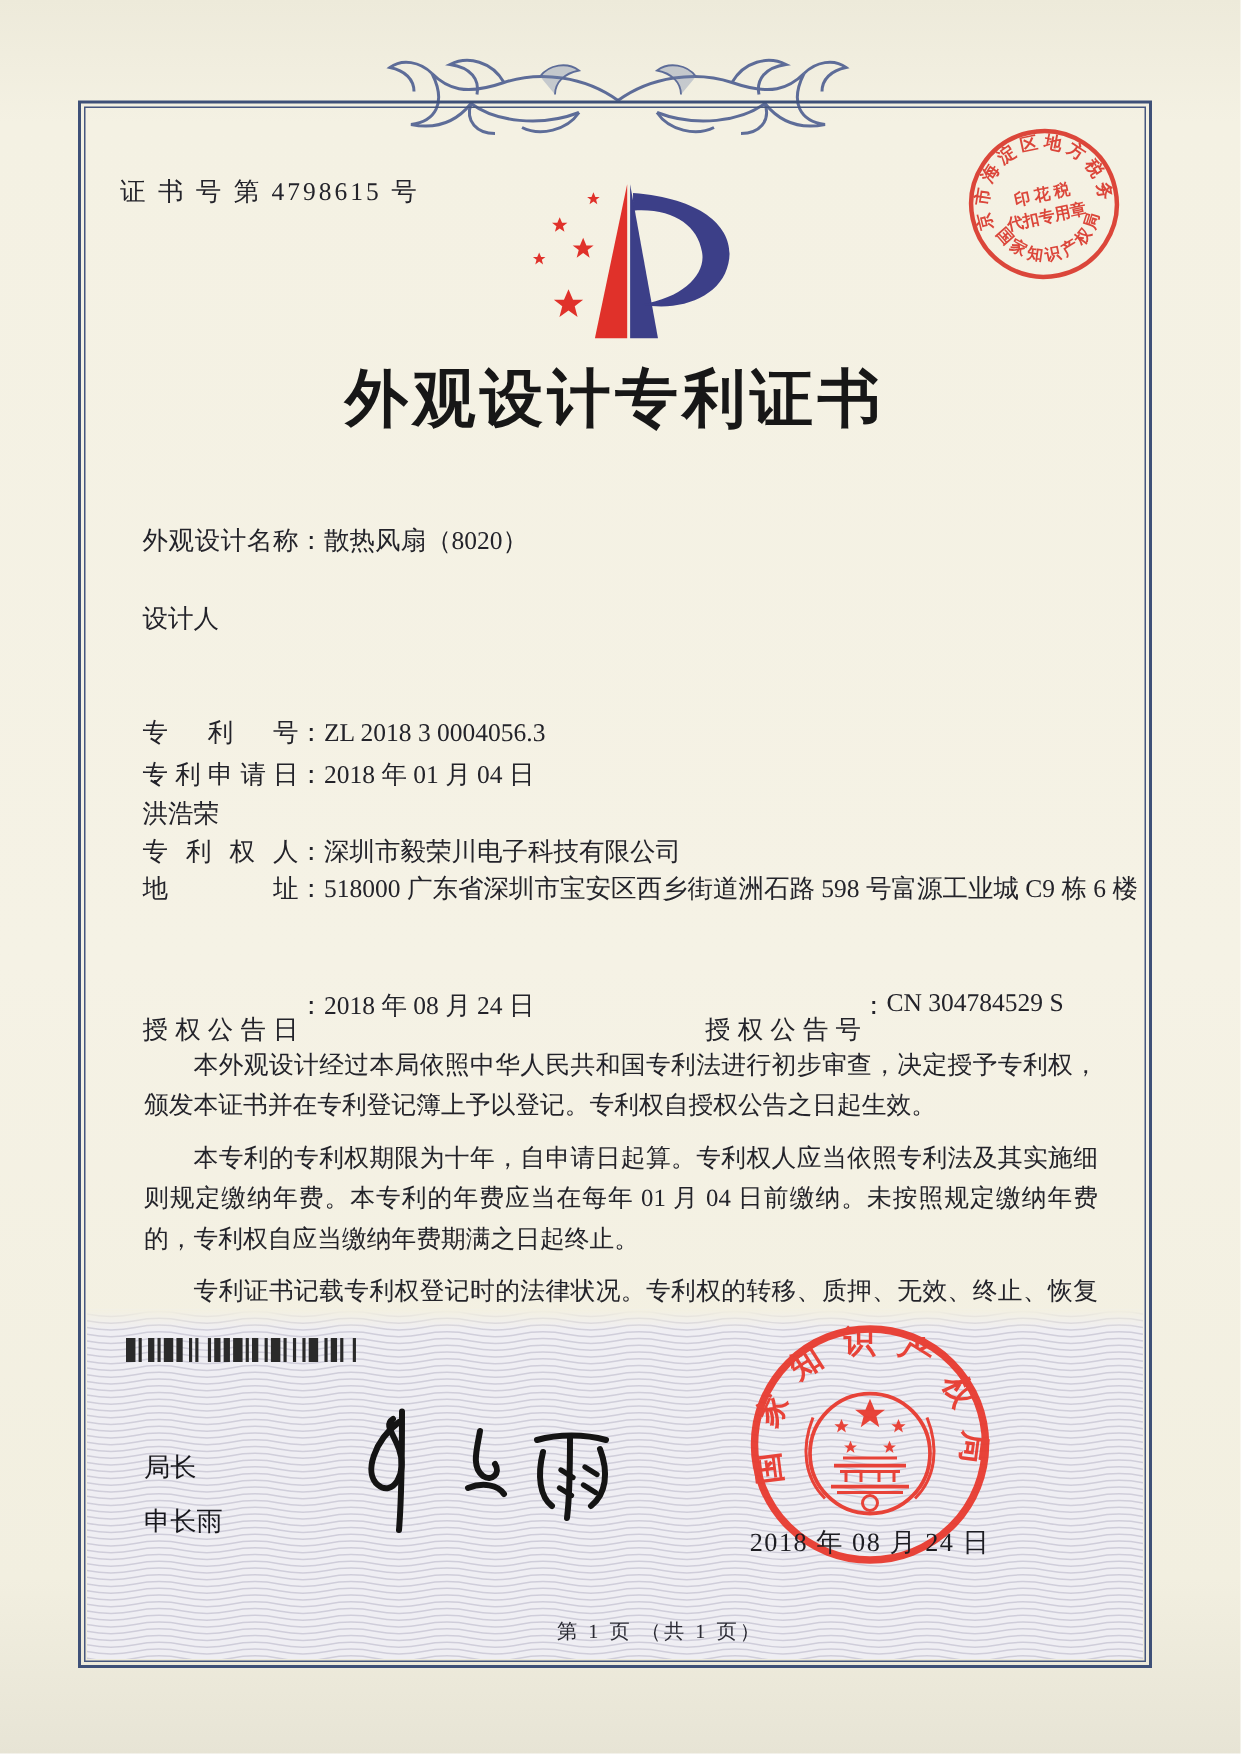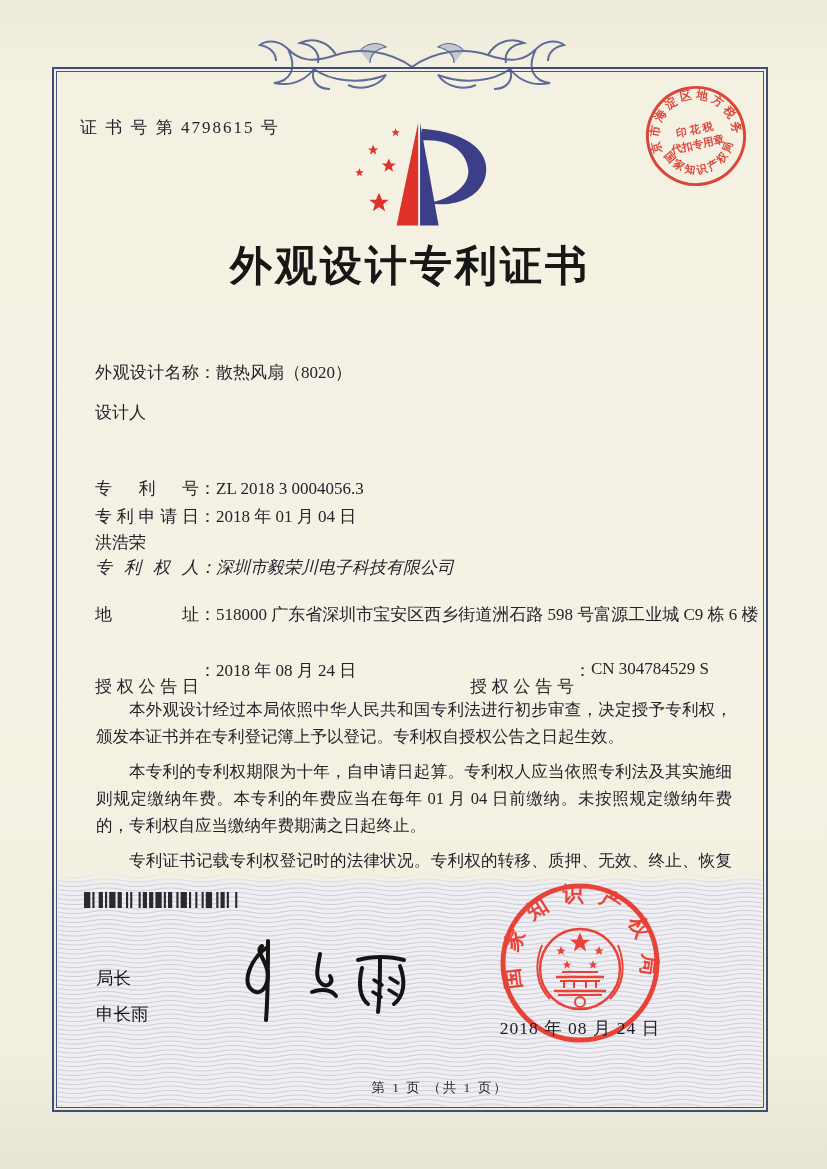--- a/index.html
+++ b/index.html
@@ -22,21 +22,21 @@
 
   .logo{position:absolute;left:338px;top:116px;width:170px;height:132px;}
 
   .title{position:absolute;left:58px;top:238px;width:704px;text-align:center;
     font-size:42px;font-weight:bold;letter-spacing:3px;color:#171717;}
 
   .field{position:absolute;left:95px;display:flex;font-size:17px;color:#23232a;line-height:26px;}
   .field .lbl{flex:0 0 104px;text-align:justify;text-align-last:justify;}
   .field .col{flex:0 0 auto;}
   .field .val{max-width:548px;}
-  .f0{top:360px;justify-content:center;} .f1{top:400px;flex-direction:column;} .f2{top:452px;margin-top:24px;} .f3{top:504px;} .f4{top:555px;font-style:italic;} .f5{top:602px;}
+  .f0{top:348px;justify-content:center;} .f1{top:400px;flex-direction:column;} .f2{top:452px;margin-top:24px;} .f3{top:504px;} .f4{top:555px;} .f5{top:580px;}
   .grant-row{position:absolute;left:95px;top:659px;width:660px;display:flex;font-size:17px;color:#23232a;}
   .grant-left{display:flex;width:375px;}
   .grant-right{display:flex;}
   .grant-row .lbl{flex:0 0 104px;text-align:justify;text-align-last:justify;margin-top:16px;}
 
   .body-text{position:absolute;left:88px;top:688px;width:652px;font-size:16.5px;
     line-height:27px;color:#23232a;text-align:justify;}
   .body-text p{margin:8px;text-indent:2em;}
 
   .band{position:absolute;left:58px;top:873px;width:704px;height:233px;}

